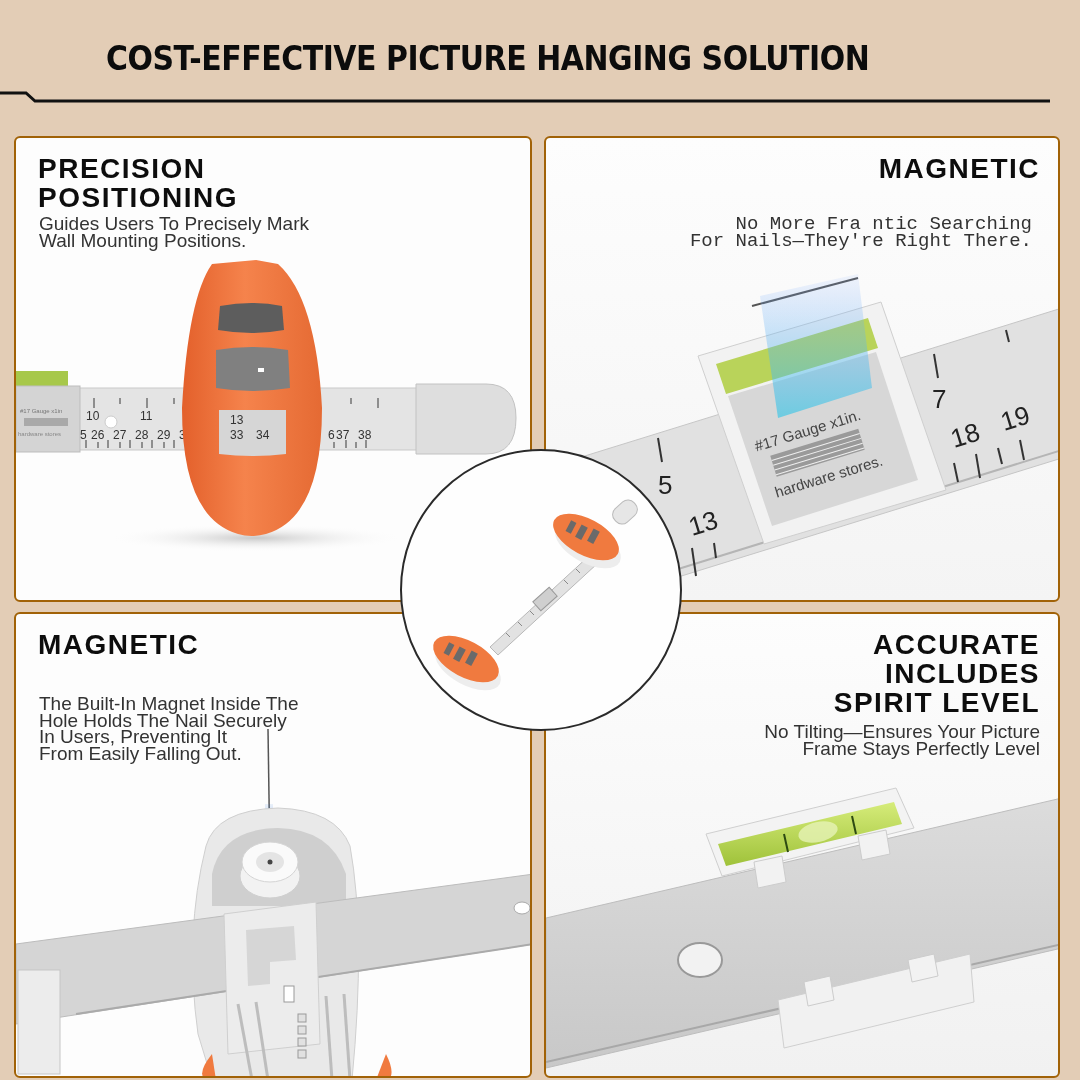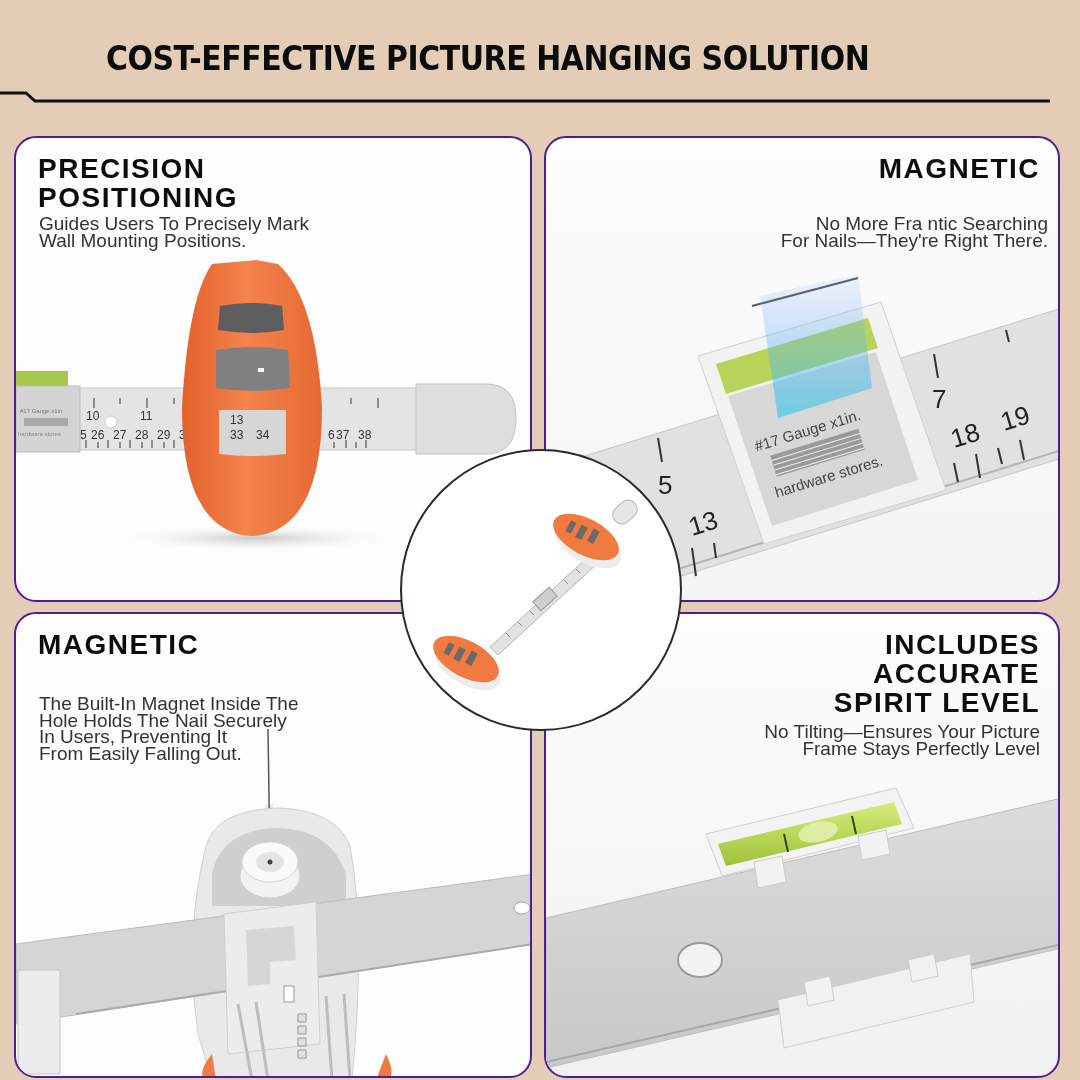--- a/index.html
+++ b/index.html
@@ -14,21 +14,21 @@
     position: absolute; left: 106px; top: 38px;
     font-family: "DejaVu Sans", sans-serif;
     font-weight: bold; font-size: 34px; letter-spacing: -0.5px;
     transform: scaleX(0.88); transform-origin: left center;
     white-space: nowrap; color: #0c0c0c;
   }
   .banner-rule { position: absolute; left: 0; top: 86px; width: 1050px; height: 20px; }
 
   .panel {
     position: absolute; background: #fdfdfd;
-    border: 2px solid #4c1d95; border-radius: 22px; overflow: hidden;
+    border: 2px solid #a16207; border-radius: 6px; overflow: hidden;
   }
   .p-tl { left: 14px; top: 136px; width: 518px; height: 466px; }
   .p-tr { left: 544px; top: 136px; width: 516px; height: 466px; background: linear-gradient(180deg,#fdfdfd 0%,#f4f4f4 100%); }
   .p-bl { left: 14px; top: 612px; width: 518px; height: 466px; }
   .p-br { left: 544px; top: 612px; width: 516px; height: 466px; background: linear-gradient(180deg,#fdfdfd 0%,#f1f1f1 100%); }
 
   .ptitle {
     position: absolute; font-weight: bold; font-size: 28px; line-height: 29px;
     letter-spacing: 1.5px; color: #0d0d0d;
   }
@@ -129,21 +129,21 @@
     <text x="214" y="166" font-family="Liberation Sans, sans-serif" font-size="12" fill="#333">13</text>
     <text x="214" y="181" font-family="Liberation Sans, sans-serif" font-size="12" fill="#333">33</text>
     <text x="240" y="181" font-family="Liberation Sans, sans-serif" font-size="12" fill="#333">34</text>
   </svg>
 </div>
 
 <div class="panel p-tr">
   <div class="ptitle right-t">
     <div>MAGNETIC</div>
   </div>
-  <div class="pdesc" style="right:10px; top:78px; text-align:right;">
+  <div class="pdesc" style="right:26px; top:78px; text-align:right;font-family:Liberation Mono, monospace;">
     <div>No More Fra ntic Searching</div>
     <div>For Nails—They're Right There.</div>
   </div>
 
   <svg style="position:absolute; left:0; top:120px;" width="516" height="346">
     <defs>
       <linearGradient id="glowG" x1="0" x2="0" y1="0" y2="1">
         <stop offset="0" stop-color="#7fa7ff" stop-opacity="0.1"></stop>
         <stop offset="1" stop-color="#34c6e6" stop-opacity="0.65"></stop>
       </linearGradient>
@@ -242,22 +242,22 @@
         <rect x="282" y="424" width="8" height="8"></rect>
         <rect x="282" y="436" width="8" height="8"></rect>
       </g>
 
     <rect x="2" y="356" width="42" height="104" fill="#ececec" stroke="#c6c6c6"></rect>
   </svg>
 </div>
 
 <div class="panel p-br">
   <div class="ptitle right-t">
+    <div>ACCURATE</div>
     <div>INCLUDES</div>
-    <div>ACCURATE</div>
     <div>SPIRIT LEVEL</div>
   </div>
   <div class="pdesc" style="right:18px; top:110px; text-align:right;">
     <div>No Tilting—Ensures Your Picture</div>
     <div>Frame Stays Perfectly Level</div>
   </div>
 
   <svg style="position:absolute; left:0; top:150px;" width="516" height="316">
     <defs>
       <linearGradient id="bubbleG" x1="0" x2="0" y1="0" y2="1">

